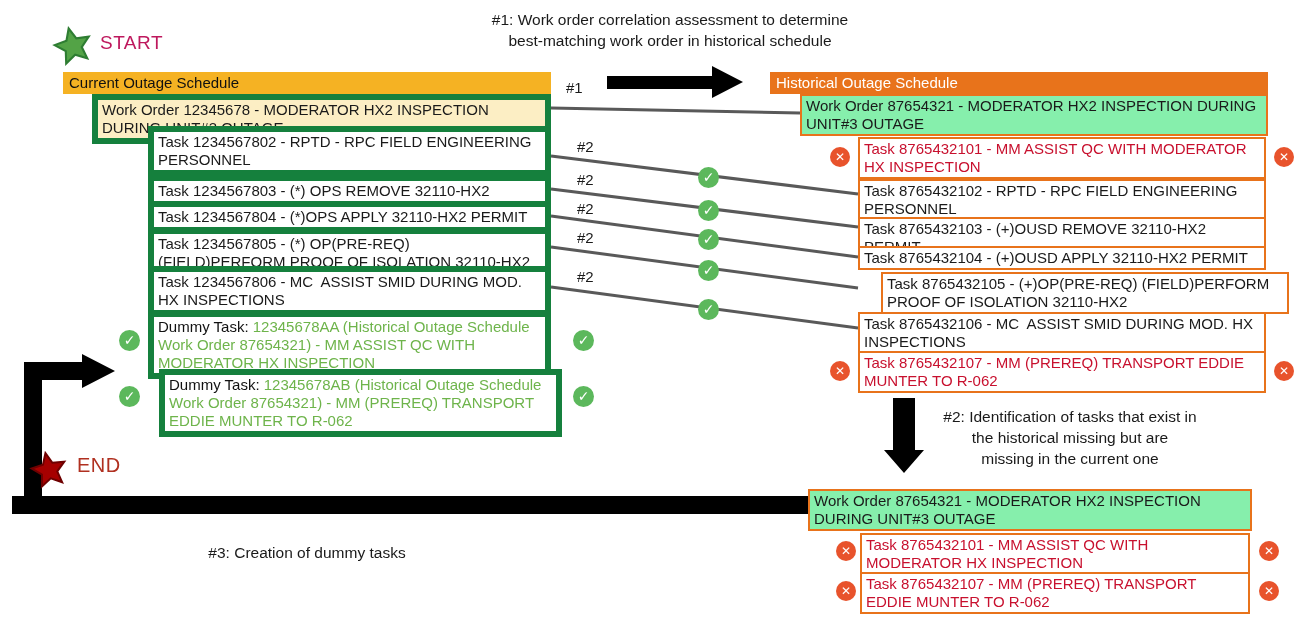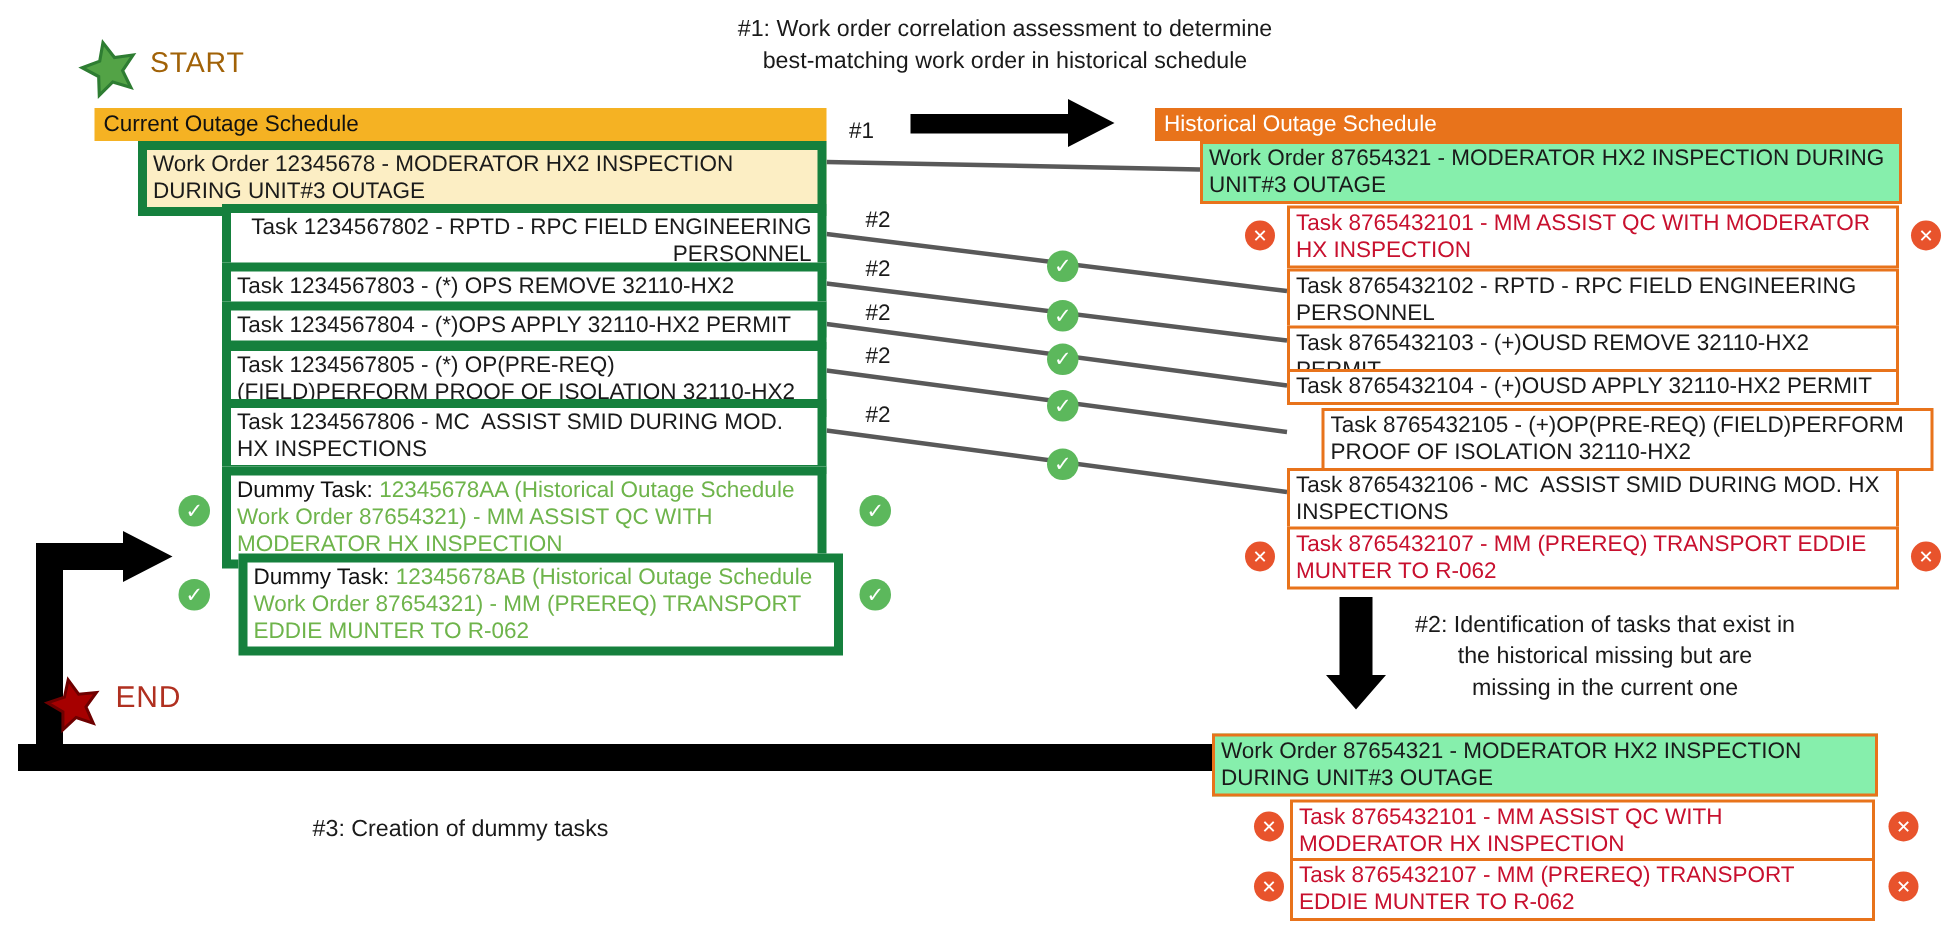--- a/index.html
+++ b/index.html
@@ -27,21 +27,21 @@
   .dummy-prefix { color:#111; }
   .dummy-body { color:#6EB44B; }
 
   .icon { z-index:3; position:absolute; border-radius:50%; color:#fff; text-align:center;
           font-weight:bold; }
   .icon-check { width:21px; height:21px; background:#5CB85C; font-size:14px; line-height:21px; }
   .icon-x { width:20px; height:20px; background:#E8532C; font-size:12px; line-height:20px; }
 
   .caption { z-index:2; text-align:center; font-size:15.5px; line-height:21px; color:#1a1a1a; }
   .mlabel { z-index:2; font-size:15px; color:#1a1a1a; }
-  .start-text { z-index:2; font-size:19px; letter-spacing:.5px; color:#a16207; }
+  .start-text { z-index:2; font-size:19px; letter-spacing:.5px; color:#be185d; }
   .end-text { z-index:2; font-size:20px; letter-spacing:.5px; color:#B03020; }
   .star { z-index:2; position:absolute; }
 </style>
 </head>
 <body>
 
 <div class="stage">
 
   <svg class="overlay" width="1303" height="631" viewBox="0 0 1303 631">
     <line class="gline" x1="551" y1="108" x2="800" y2="113"></line>
@@ -73,21 +73,21 @@
   <div class="abs mlabel" style="left:566px; top:79px;">#1</div>
   <div class="abs mlabel" style="left:577px; top:138px;">#2</div>
   <div class="abs mlabel" style="left:577px; top:171px;">#2</div>
   <div class="abs mlabel" style="left:577px; top:200px;">#2</div>
   <div class="abs mlabel" style="left:577px; top:229px;">#2</div>
   <div class="abs mlabel" style="left:577px; top:268px;">#2</div>
 
   <div class="abs hdr hdr-amber" style="left:63px; top:72px; width:488px; height:22px;">Current Outage Schedule</div>
   <div class="box amber wo-cream" style="left:92px; top:94px; width:459px; min-height:41px;">Work Order 12345678 - MODERATOR HX2 INSPECTION DURING UNIT#3 OUTAGE</div>
 
-  <div class="box amber" style="left:148px; top:136px; width:403px; min-height:36px;text-align:right;">Task 1234567802 - RPTD - RPC FIELD ENGINEERING PERSONNEL</div>
+  <div class="box amber" style="left:148px; top:126px; width:403px; min-height:36px;">Task 1234567802 - RPTD - RPC FIELD ENGINEERING PERSONNEL</div>
   <div class="box amber" style="left:148px; top:175px; width:403px; min-height:23px;">Task 1234567803 - (*) OPS REMOVE 32110-HX2 PERMIT</div>
   <div class="box amber" style="left:148px; top:201px; width:403px; min-height:24px;">Task 1234567804 - (*)OPS APPLY 32110-HX2 PERMIT</div>
   <div class="box amber" style="left:148px; top:228px; width:403px; min-height:35px;">Task 1234567805 - (*) OP(PRE-REQ) (FIELD)PERFORM PROOF OF ISOLATION 32110-HX2</div>
   <div class="box amber" style="left:148px; top:266px; width:403px; min-height:37px;">Task 1234567806 - MC  ASSIST SMID DURING MOD. HX INSPECTIONS</div>
 
   <div class="box amber" style="left:148px; top:311px; width:403px; min-height:56px;"><span class="dummy-prefix">Dummy Task: </span><span class="dummy-body">12345678AA (Historical Outage Schedule Work Order 87654321) - MM ASSIST QC WITH MODERATOR HX INSPECTION</span></div>
   <div class="box amber" style="left:159px; top:369px; width:403px; min-height:57px;"><span class="dummy-prefix">Dummy Task: </span><span class="dummy-body">12345678AB (Historical Outage Schedule Work Order 87654321) - MM (PREREQ) TRANSPORT EDDIE MUNTER TO R-062</span></div>
 
   <div class="abs hdr hdr-orange" style="left:770px; top:72px; width:498px; height:22px;">Historical Outage Schedule</div>
   <div class="box orange wo-peach" style="left:800px; top:94px; width:468px; min-height:41px;">Work Order 87654321 - MODERATOR HX2 INSPECTION DURING UNIT#3 OUTAGE</div>

